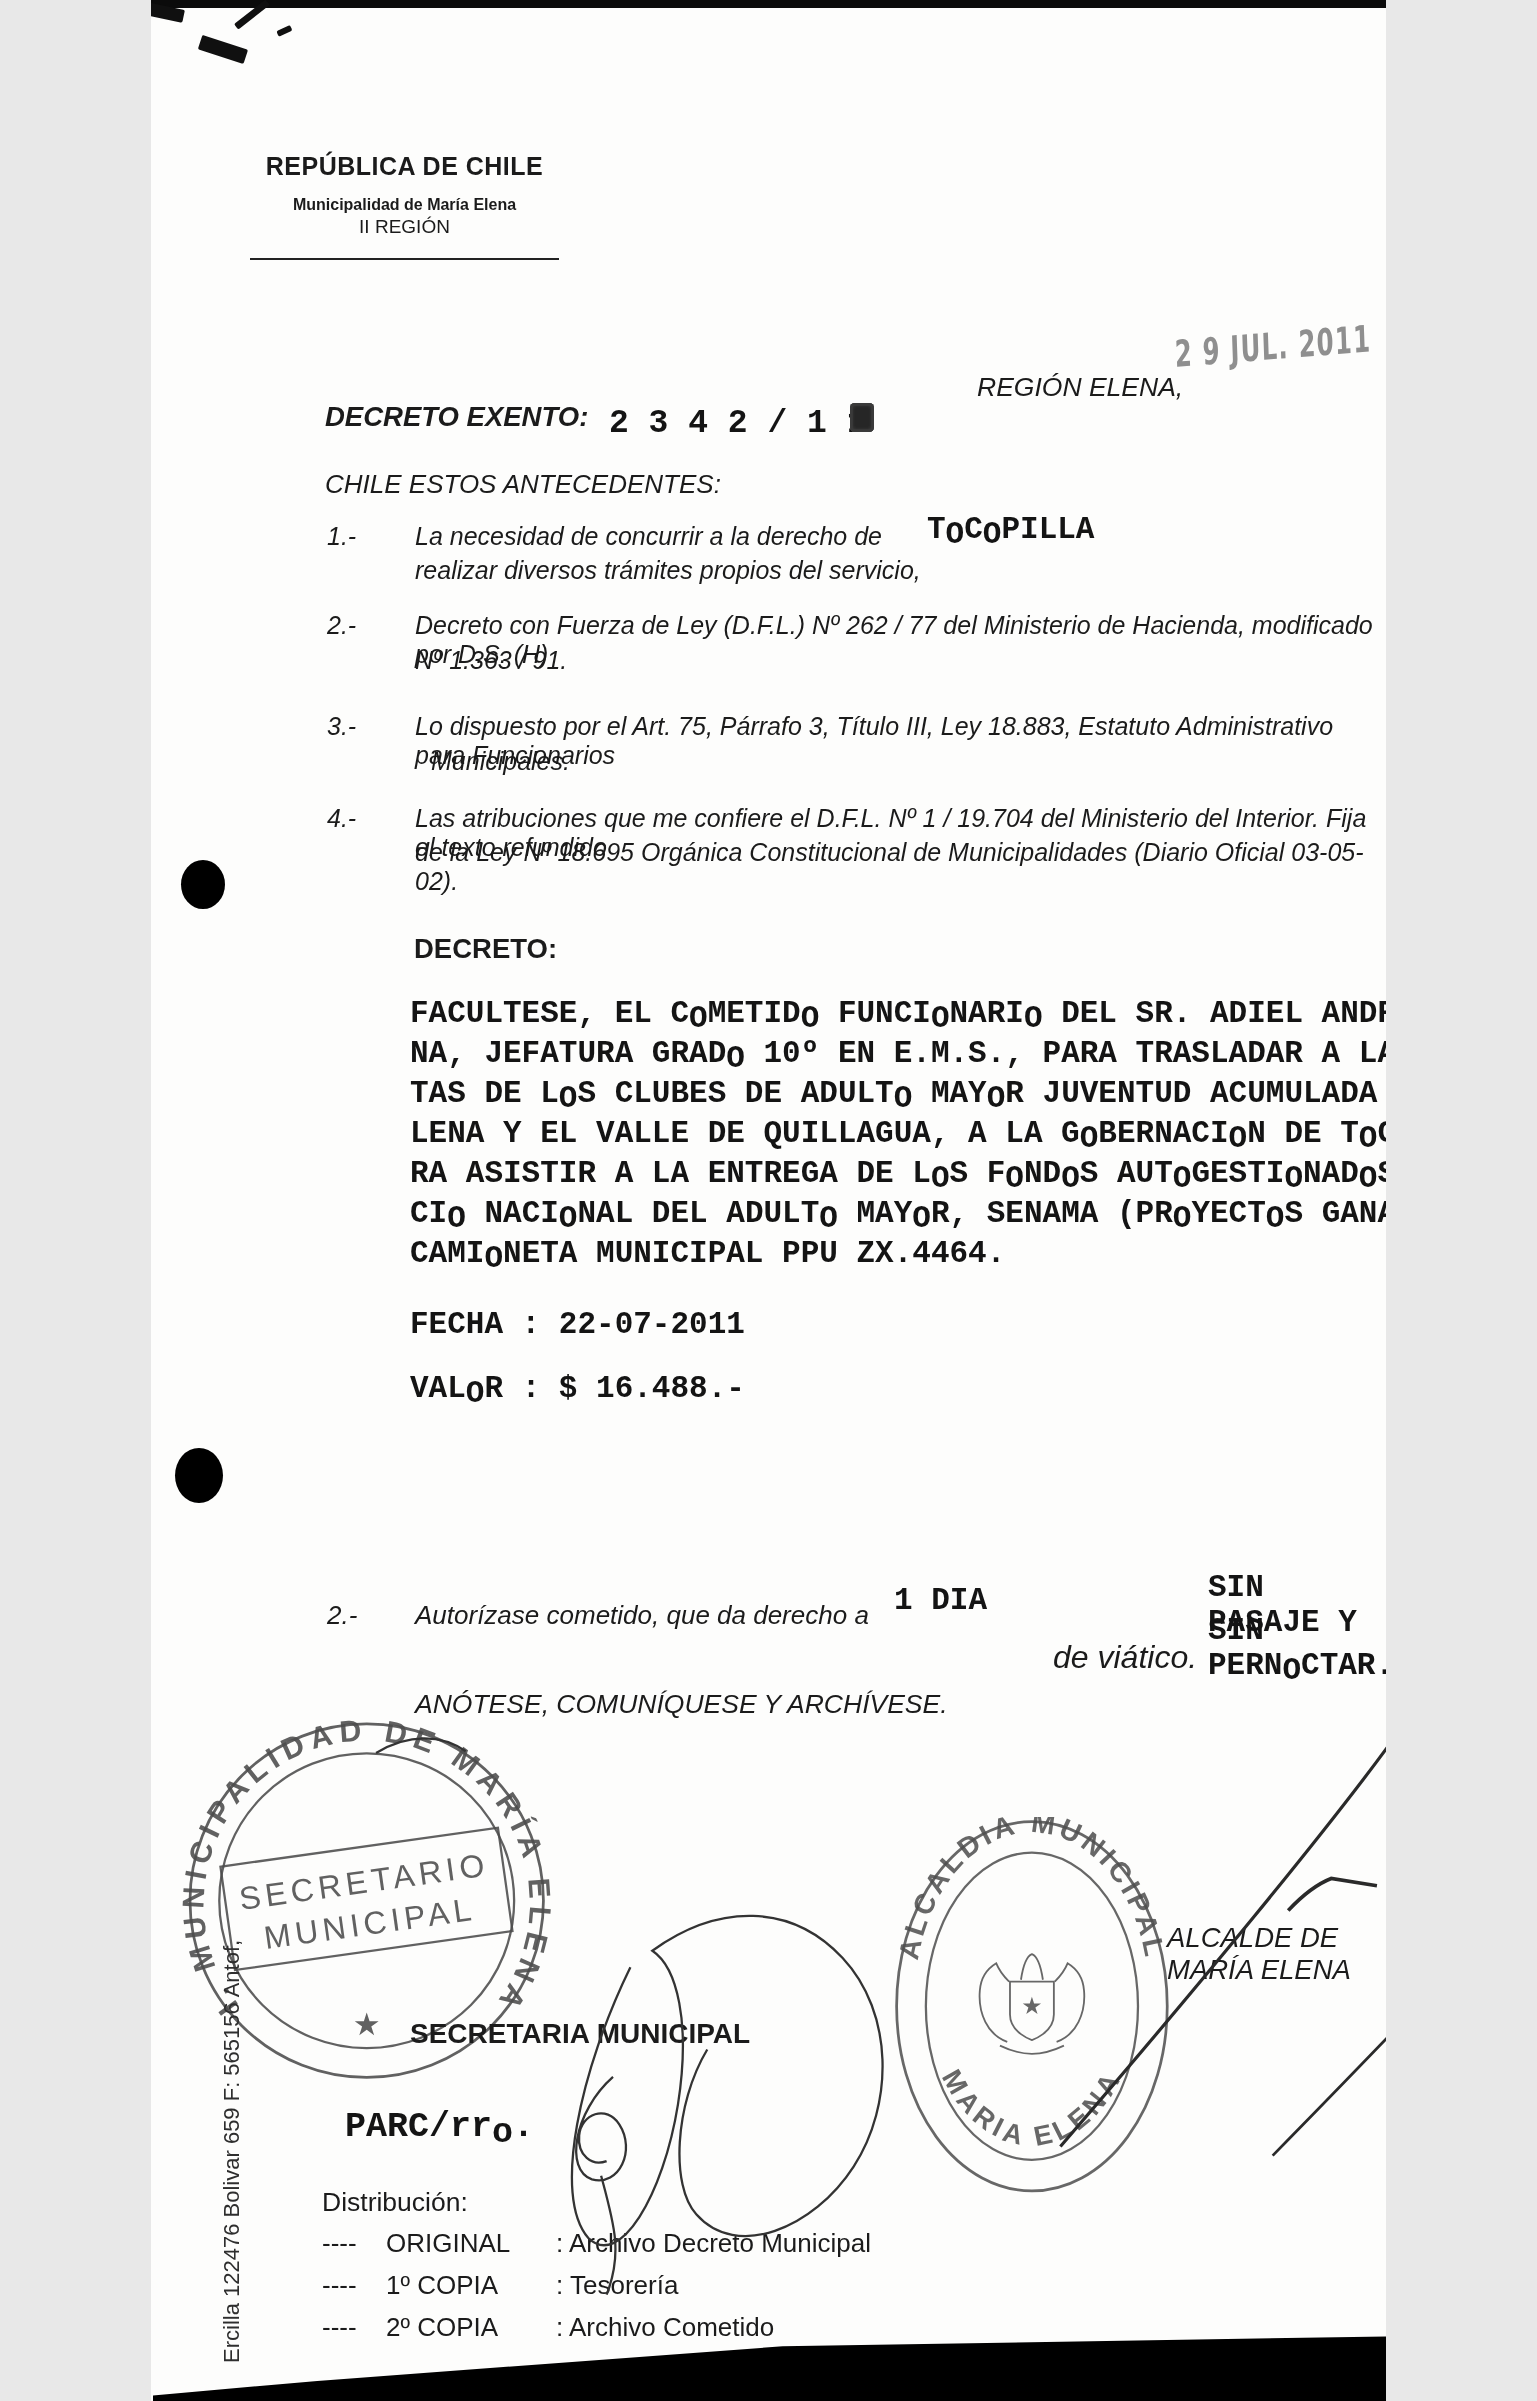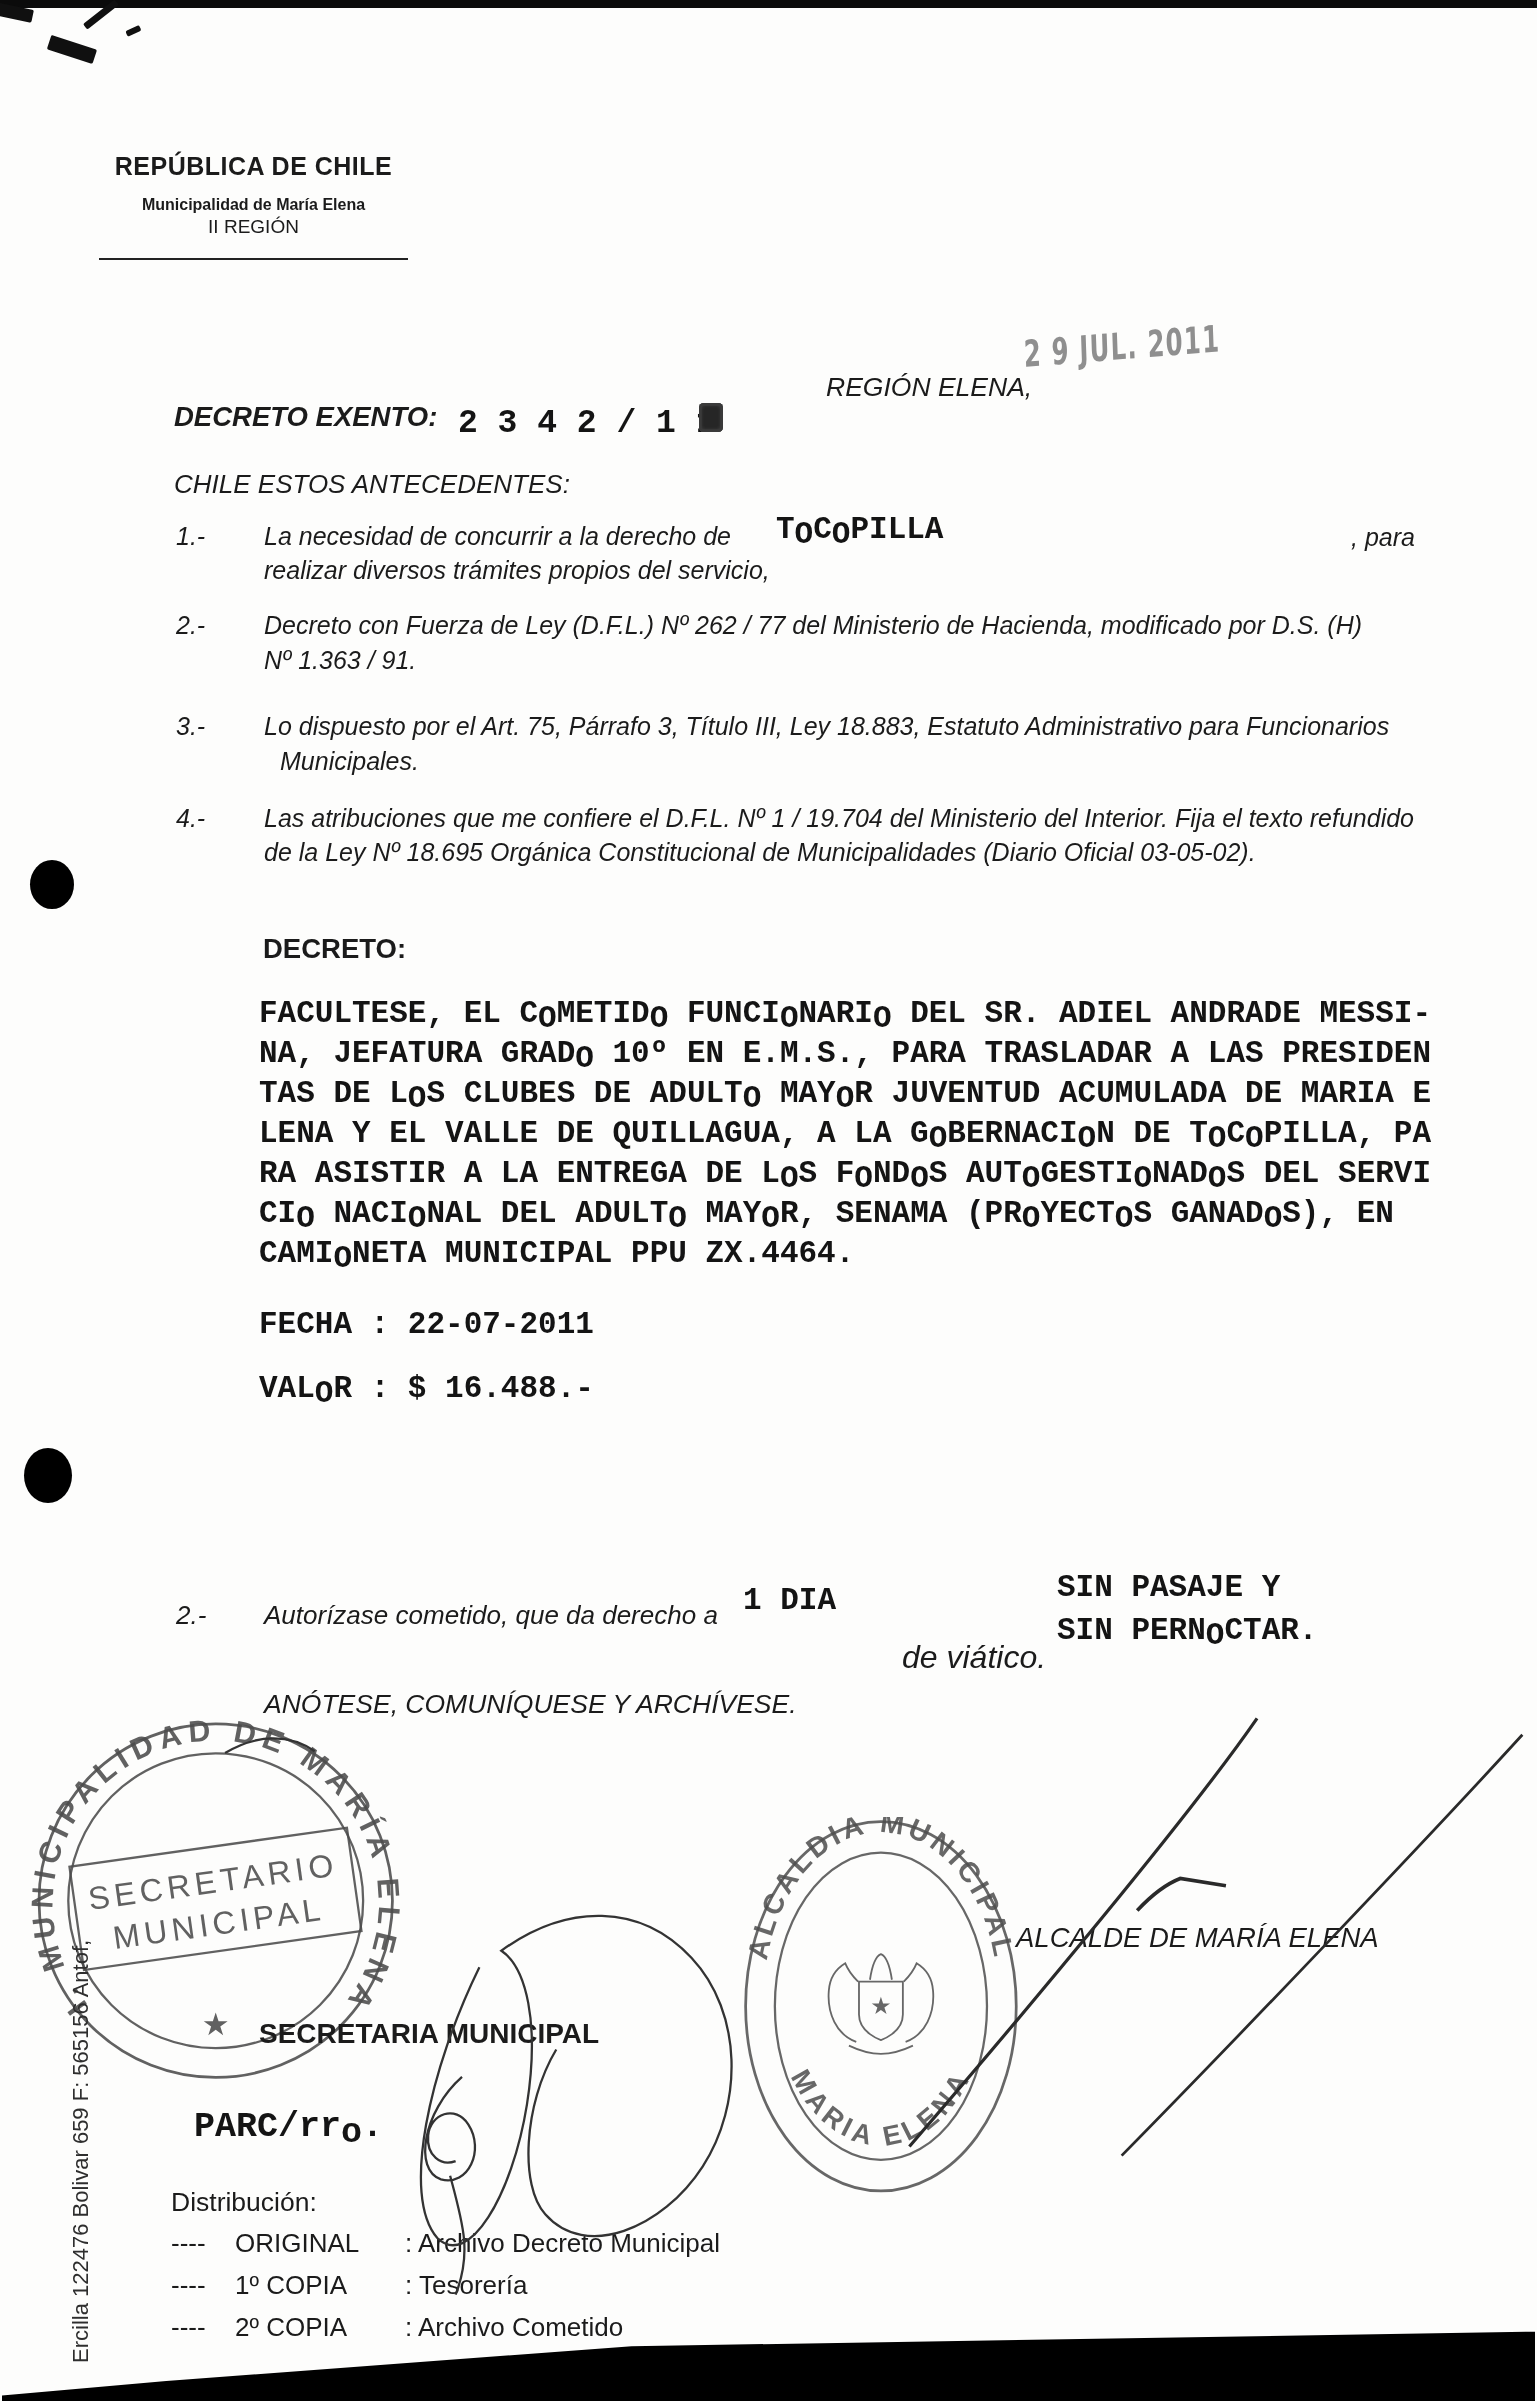--- a/index.html
+++ b/index.html
@@ -1,17 +1,17 @@
 <!DOCTYPE html>
 <html style="font-size:14.6px"><head>
 <meta charset="utf-8">
 <style>
   html,body{margin:0;padding:0;background:#e8e8e8;}
   .page{
-    position:relative; width:1537px; height:2401px; margin:0 auto;
+    position:relative; width:1235px; height:2401px; margin:0 auto;
     background:#fdfdfc; overflow:hidden;
     font-family:"Liberation Sans", sans-serif; color:#1b1b1b;
   }
   .abs{position:absolute;}
   .it{font-style:italic;}
   .b{font-weight:bold;}
   .tw{font-family:"Liberation Mono","DejaVu Sans Mono",monospace; font-weight:700; color:#141414;}
   .dropO{position:relative; top:.16em;}
   
   .hdr{left:99px; top:152px; width:309px; text-align:center;}

